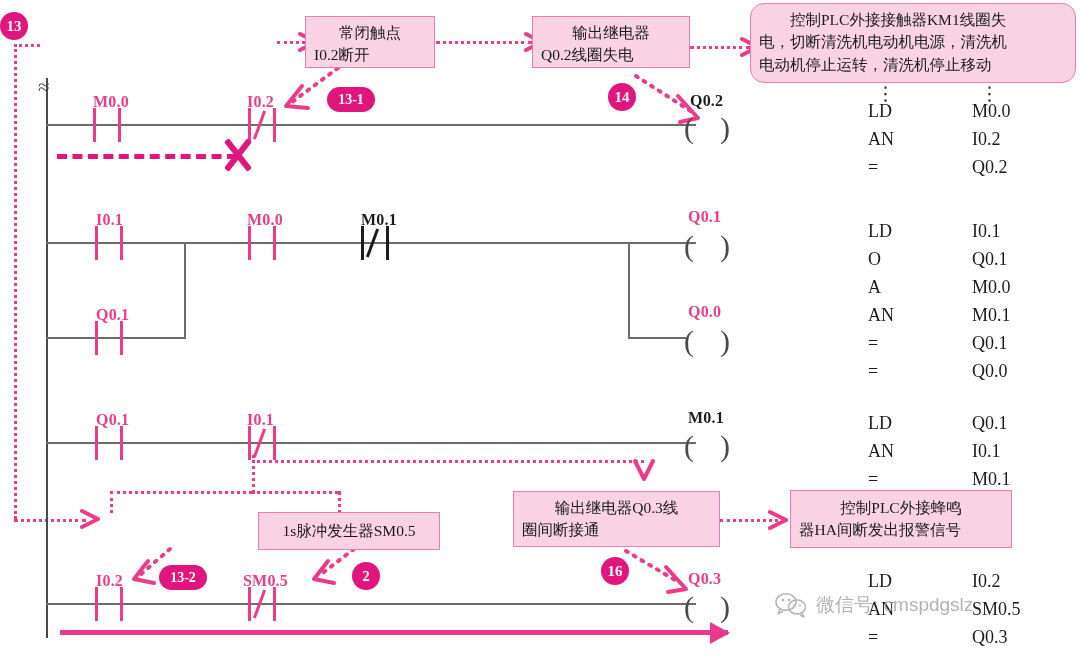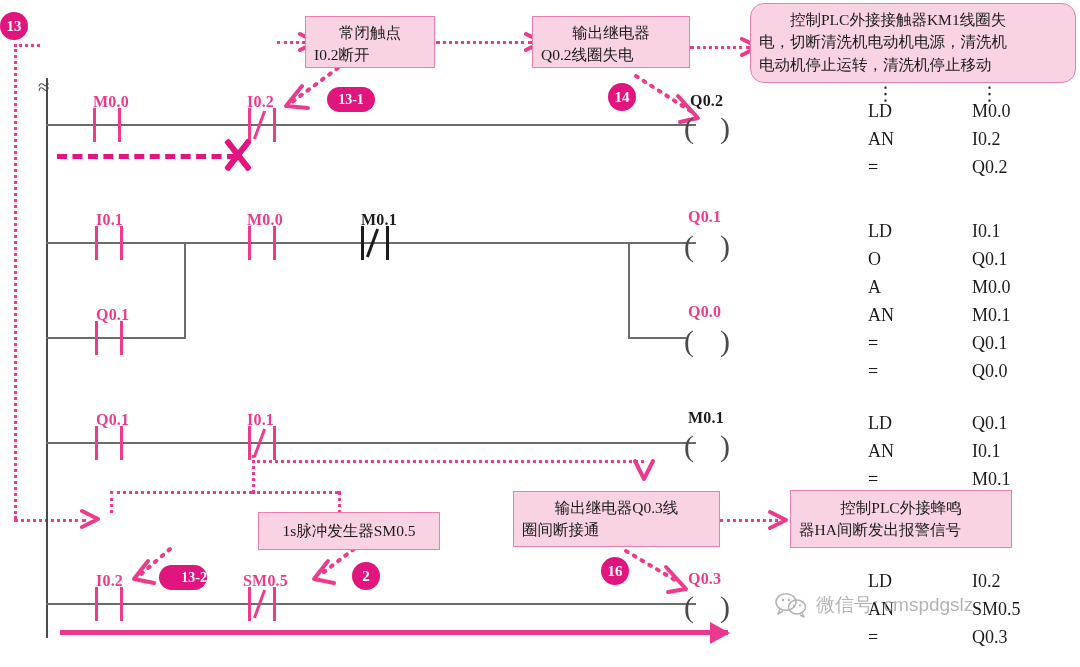--- a/index.html
+++ b/index.html
@@ -203,21 +203,21 @@
 
   <div class="badge circle" style="left:0px;top:12px;">
     <span>13</span>
   </div>
   <div class="badge pill" style="left:327px;top:87px;">
     <span>13-1</span>
   </div>
   <div class="badge circle" style="left:608px;top:83px;">
     <span>14</span>
   </div>
-  <div class="badge pill" style="left:159px;top:565px;justify-content:flex-end;">
+  <div class="badge pill" style="left:159px;top:565px;">
     <span>13-2</span>
   </div>
   <div class="badge circle" style="left:352px;top:562px;">
     <span>2</span>
   </div>
   <div class="badge circle" style="left:601px;top:557px;">
     <span>16</span>
   </div>
 
   <div class="rail" style="left:46px;top:78px;height:560px;"></div>

